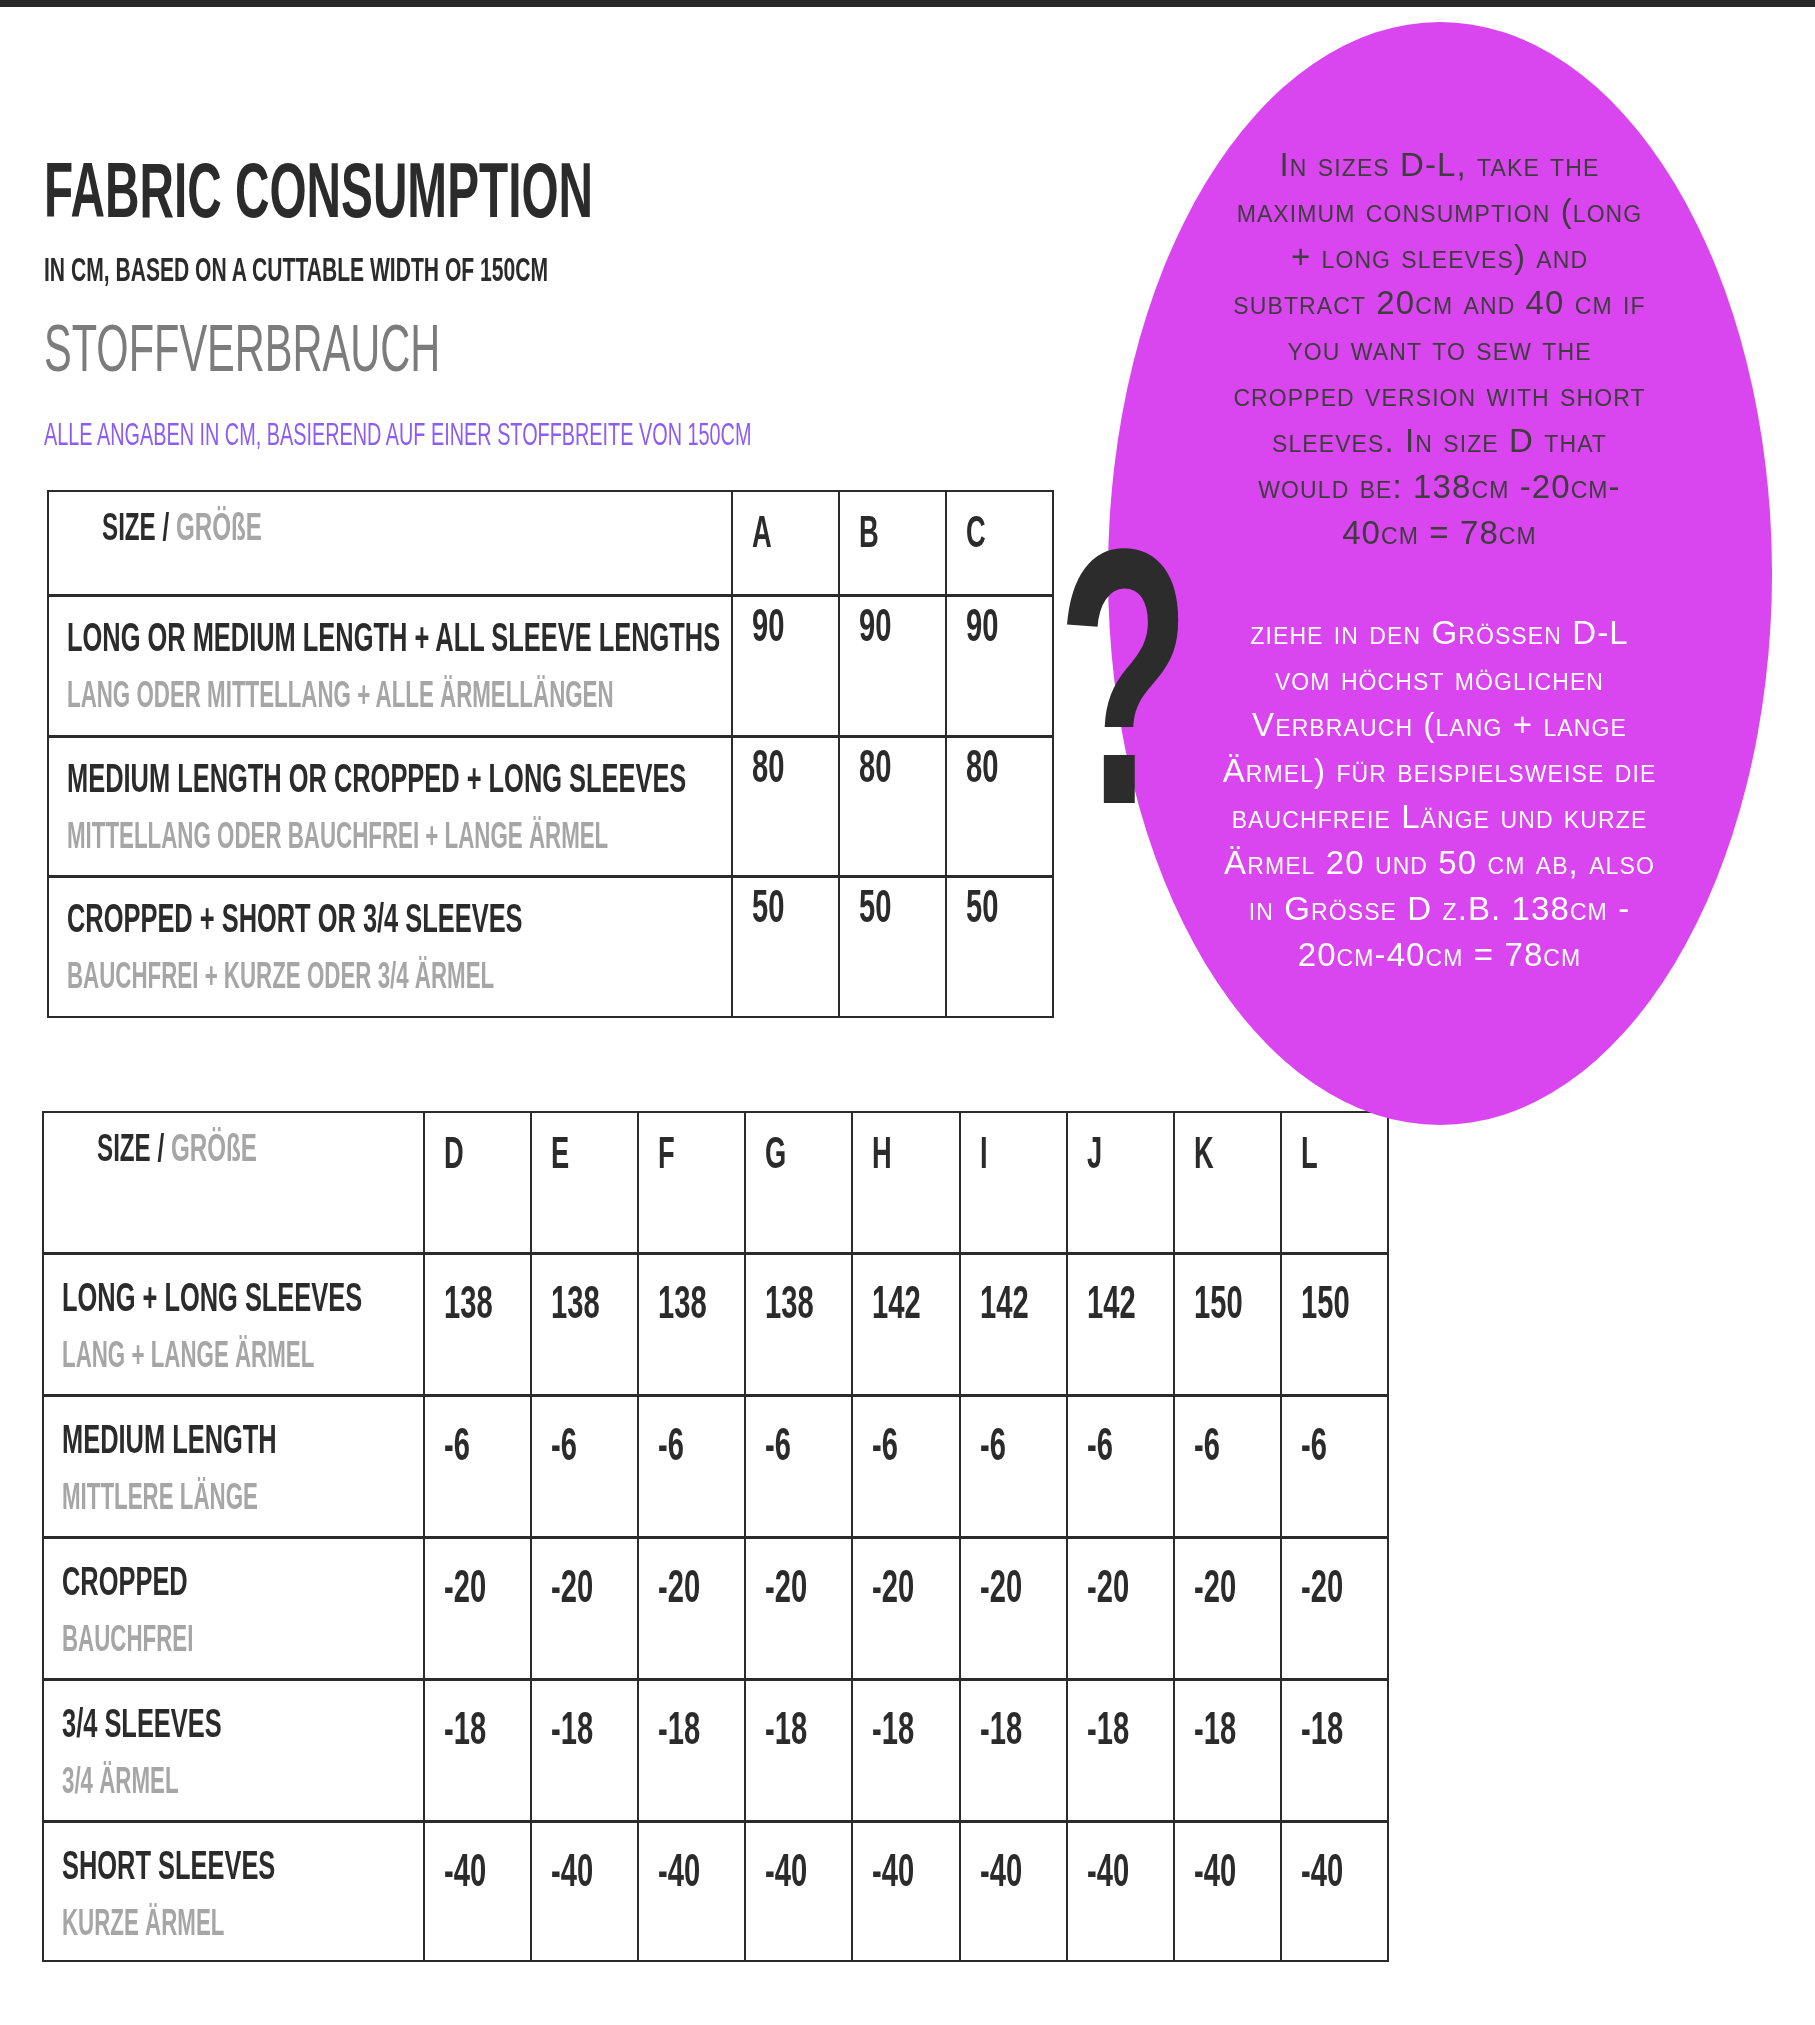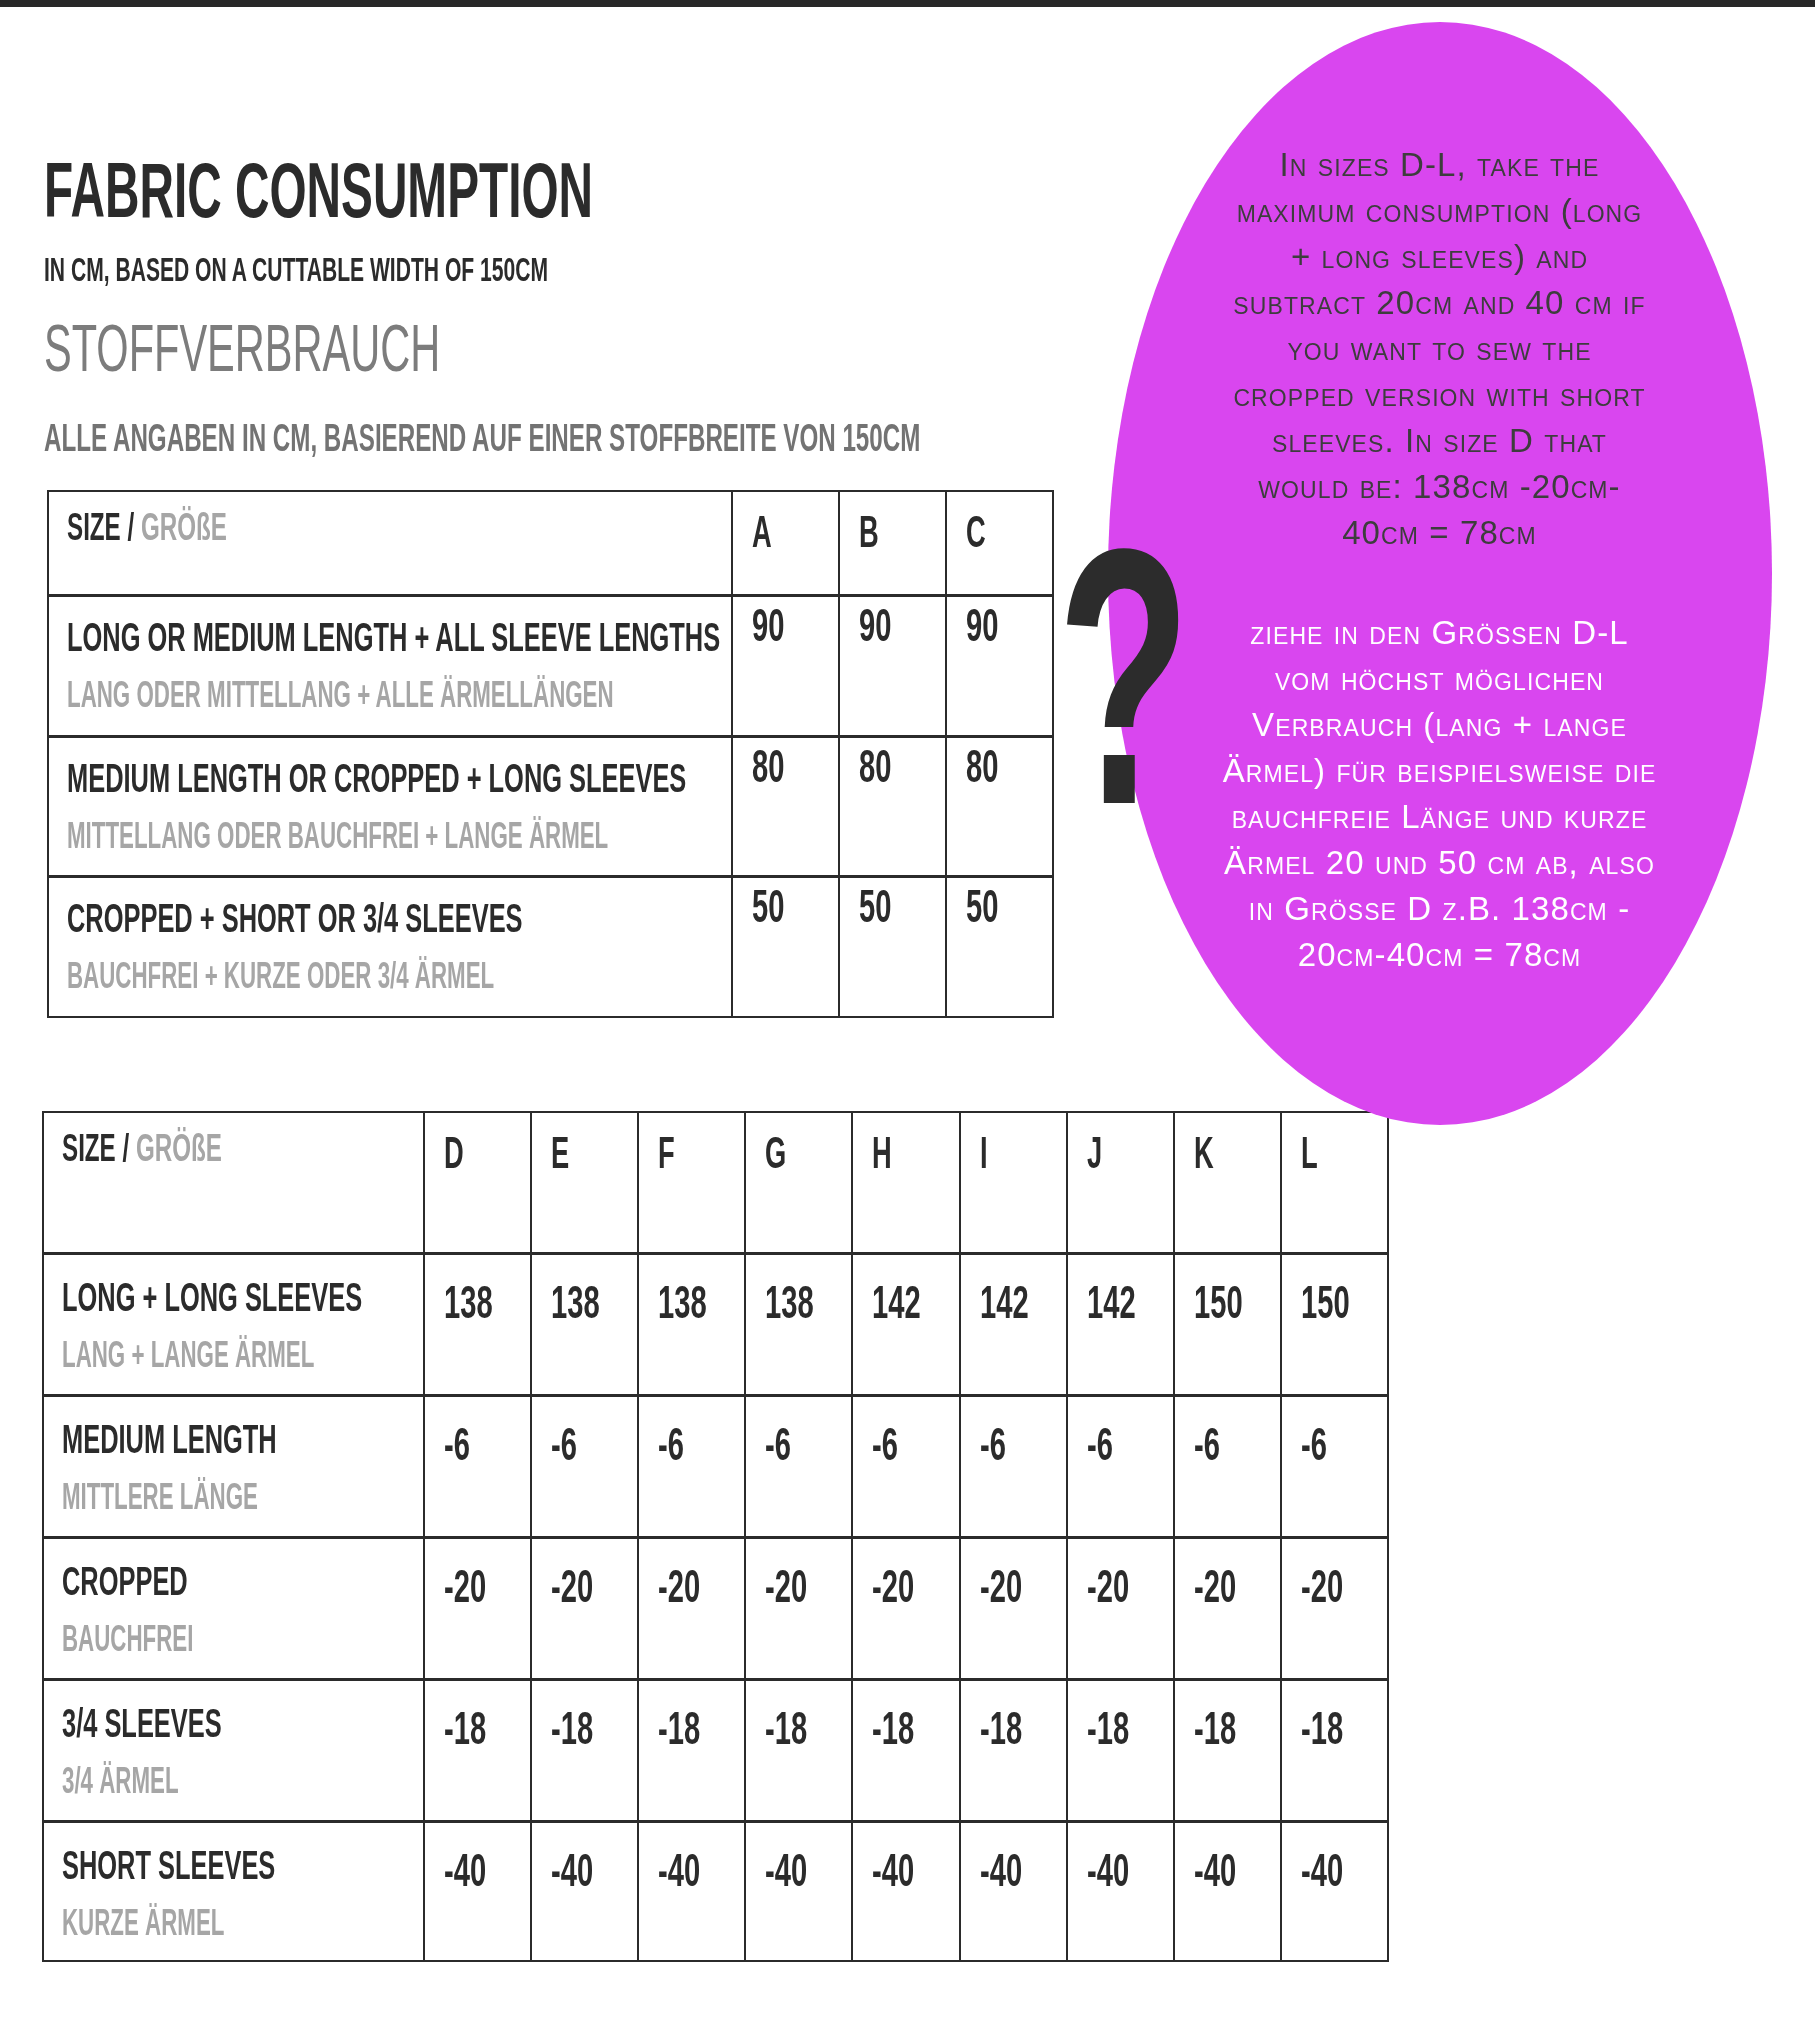--- a/index.html
+++ b/index.html
@@ -9,35 +9,35 @@
   }
   .abs{position:absolute;}
   
   .cond{display:inline-block;transform:scaleX(0.62);transform-origin:0 0;white-space:nowrap;line-height:1;}
 
   .topbar{position:absolute;left:0;top:0;width:1816px;height:6.6px;background:#282828;}
 
   .title-en{left:44px;top:146px;font-size:77px;font-weight:700;}
   .sub-en{left:44px;top:250px;font-size:34px;font-weight:700;text-align:center;}
   .title-de{left:44px;top:309px;font-size:67px;font-weight:400;color:#7c7c7c;}
-  .sub-de{left:44px;top:416px;font-size:39px;font-weight:700;color:#737373;}
+  .sub-de{left:44px;top:416px;font-size:32px;font-weight:400;color:#8b5cf6;}
 
   .grid{display:grid;position:absolute;border:2.2px solid #2b2b2b;background:#ffffff;z-index:1;}
   .cell{box-sizing:border-box;border-left:2.2px solid #2b2b2b;border-top:3.6px solid #2b2b2b;overflow:hidden;}
   .cell.fc{border-left:none;}
   .cell.fr{border-top:none;}
 
   .t1{left:47px;top:490px;width:1003px;
       grid-template-columns:682px 1fr 1fr 1fr;
       grid-template-rows:102px 141px 140px 141px;}
   .t2{left:42px;top:1111px;width:1343px;
       grid-template-columns:379px repeat(9,1fr);
       grid-template-rows:139px 142px 142px 142px 142px 140px;}
 
-  .head-label{padding:13px 0 0 17.5px;font-size:39px;font-weight:700;}
+  .head-label{padding:13px 0 0 17.5px;font-size:39px;font-weight:700;margin-left:35px;}
   .head-label .de{color:#a6a6a6;}
   .size-head{padding:14.6px 0 0 19px;font-size:44px;font-weight:700;}
   .label-cell{padding:20.4px 0 0 17.5px;}
   .lbl-en{font-size:41px;font-weight:700;line-height:1;margin-bottom:19px;}
   .lbl-de{font-size:36px;font-weight:700;line-height:1;color:#a6a6a6;}
   .val-cell{padding:0 0 0 19px;font-size:47px;font-weight:700;}
   .t2 .label-cell{padding-top:22px;}
   .t2 .val-cell{padding-top:19px;}
 
   .bubble{left:1108px;top:22px;width:664px;height:1103px;border-radius:50%;background:#d946ef;z-index:2;}

